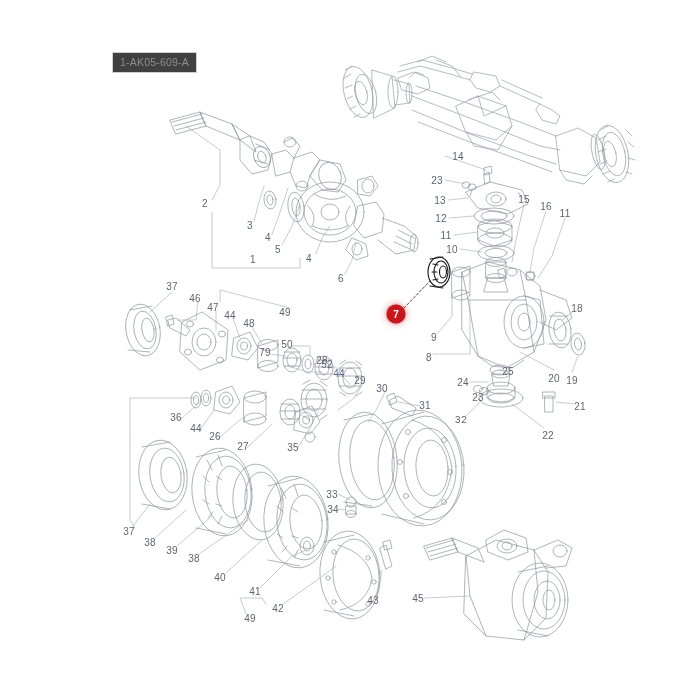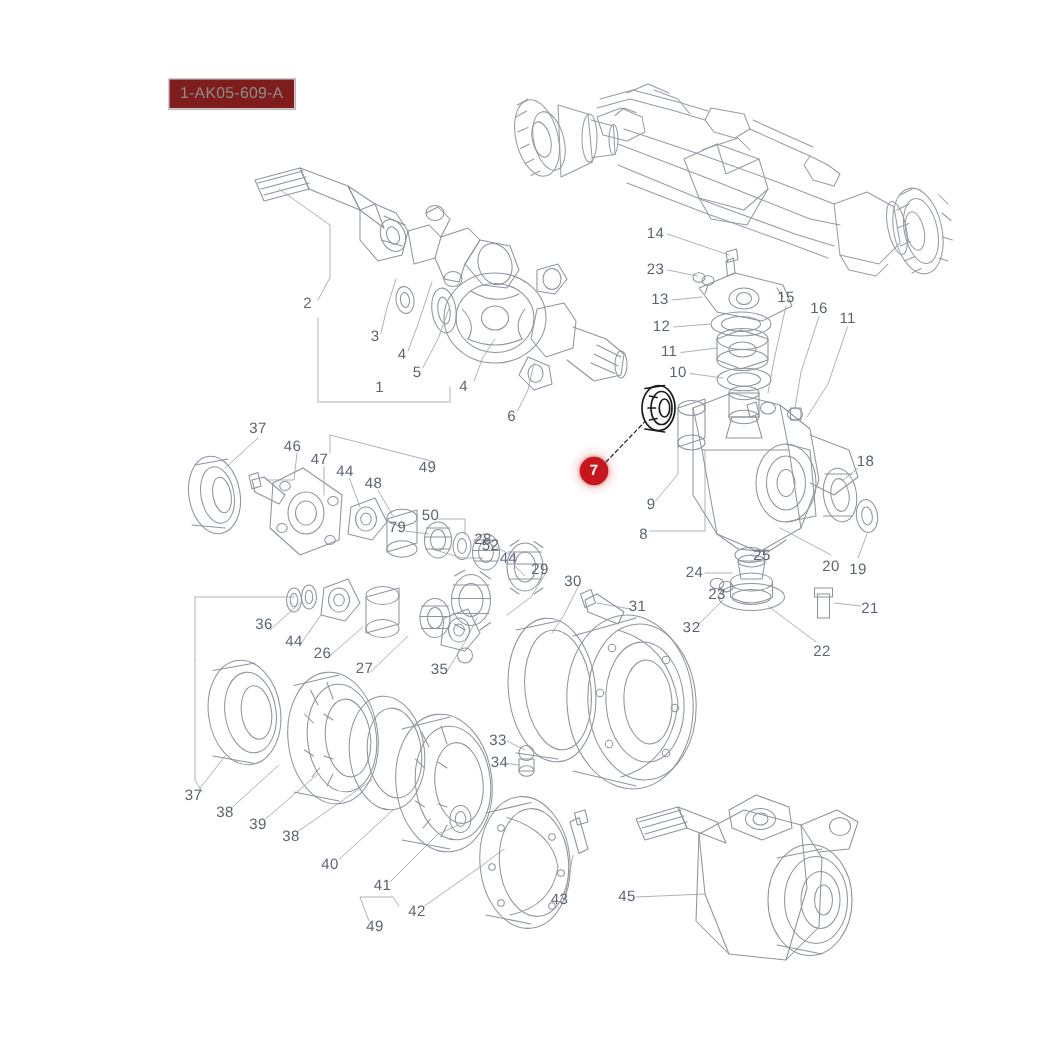--- a/index.html
+++ b/index.html
@@ -2,21 +2,21 @@
 <html><head>
 <meta charset="utf-8">
 <style>
   html,body{margin:0;padding:0;background:#fff;}
   body{width:700px;height:700px;overflow:hidden;
        font-family:"Liberation Sans",sans-serif;}
   #stage{position:relative;width:700px;height:700px;background:#ffffff;}
   #art{position:absolute;left:0;top:0;width:700px;height:700px;}
   .drawing-code{
     position:absolute;left:112px;top:52px;
-    border:1px solid #cfcfcf;background:#7f1d1d;
+    border:1px solid #cfcfcf;background:#404040;
     padding:3px 7px 4px 7px;
     font-size:10.5px;color:#8d8d8d;letter-spacing:.2px;
     font-family:"Liberation Sans",sans-serif;white-space:nowrap;
   }
   .callout{
     position:absolute;font-size:10px;color:#5d6470;
     font-family:"Liberation Sans",sans-serif;
     transform:translate(-50%,-50%);white-space:nowrap;
     letter-spacing:.2px;
   }
@@ -466,21 +466,21 @@
   <div class="drawing-code">1-AK05-609-A</div>
 
   <div id="callouts">
       <div class="callout" style="left: 205px; top: 203px;">2</div>
       <div class="callout" style="left: 250px; top: 225px;">3</div>
       <div class="callout" style="left: 268px; top: 237px;">4</div>
       <div class="callout" style="left: 278px; top: 249px;">5</div>
       <div class="callout" style="left: 253px; top: 259px;">1</div>
       <div class="callout" style="left: 309px; top: 258px;">4</div>
       <div class="callout" style="left: 341px; top: 278px;">6</div>
-      <div class="callout" style="left: 437px; top: 156px;">14</div>
+      <div class="callout" style="left: 458px; top: 156px;">14</div>
       <div class="callout" style="left: 437px; top: 180px;">23</div>
       <div class="callout" style="left: 440px; top: 200px;">13</div>
       <div class="callout" style="left: 441px; top: 218px;">12</div>
       <div class="callout" style="left: 446px; top: 235px;">11</div>
       <div class="callout" style="left: 452px; top: 249px;">10</div>
       <div class="callout" style="left: 524px; top: 199px;">15</div>
       <div class="callout" style="left: 546px; top: 206px;">16</div>
       <div class="callout" style="left: 565px; top: 213px;">11</div>
       <div class="callout" style="left: 434px; top: 337px;">9</div>
       <div class="callout" style="left: 429px; top: 357px;">8</div>

